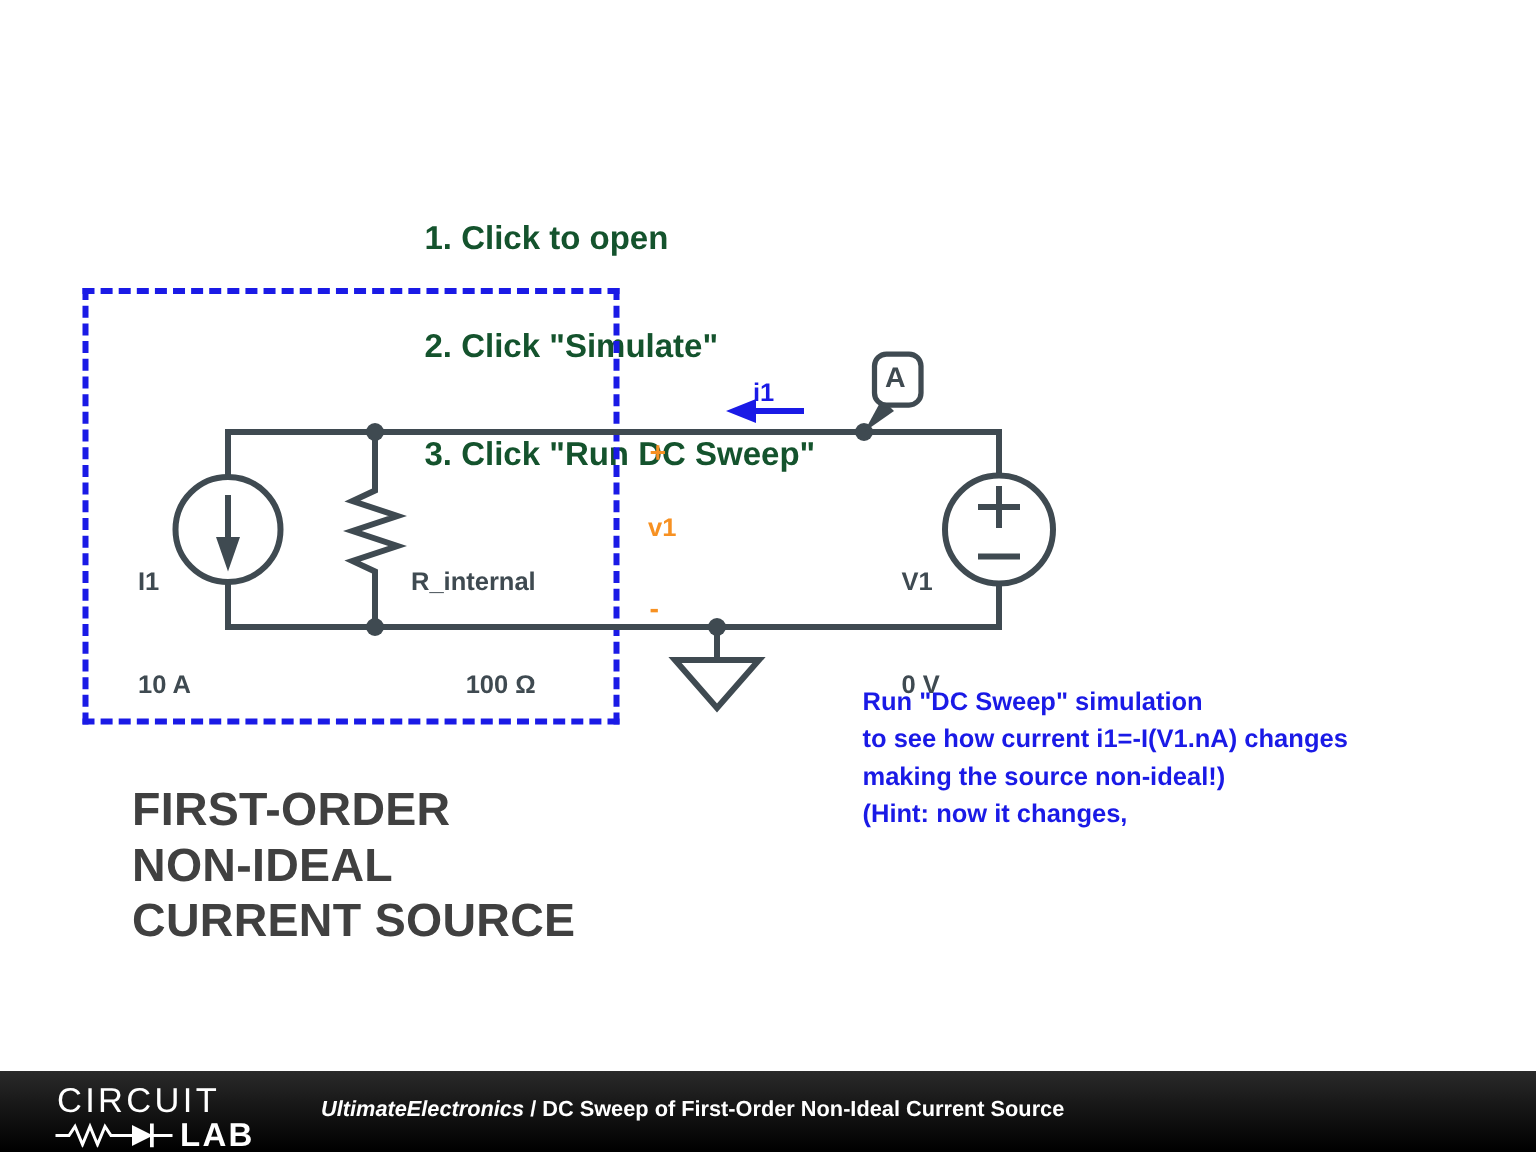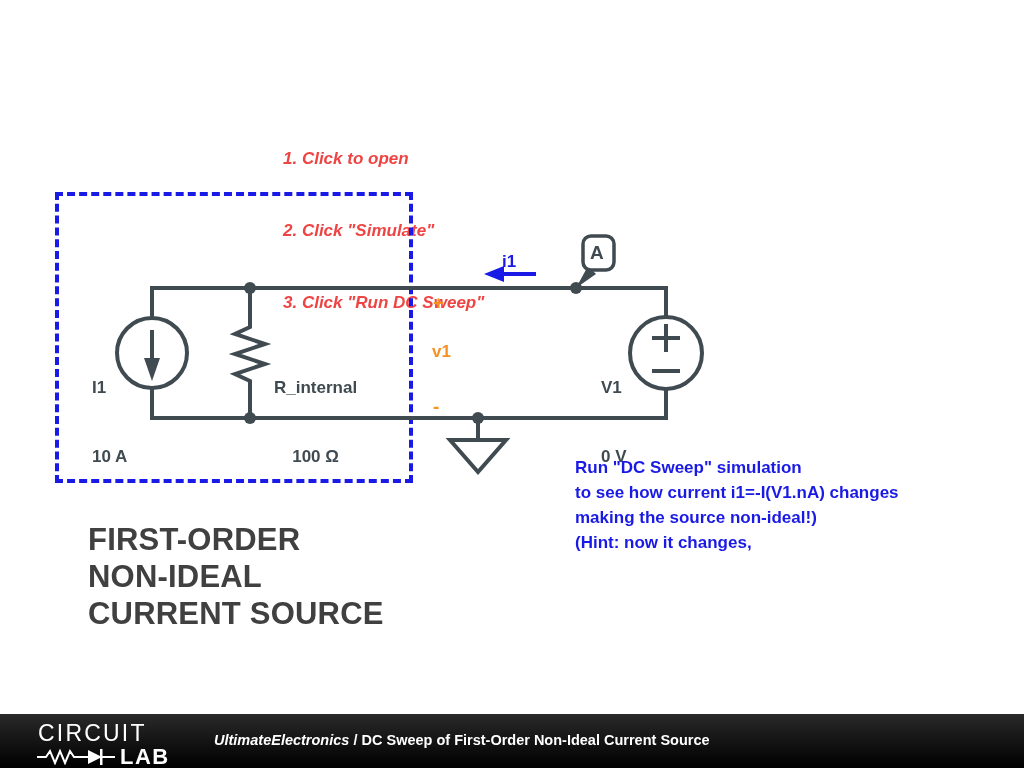--- a/index.html
+++ b/index.html
@@ -20,26 +20,25 @@
     position: absolute;
     left: 0; top: 0;
     width: 1024px;
     height: 768px;
   }
   
   .instructions {
     position: absolute;
     left: 283px;
     top: 99px;
-    color: #ef4444;
-    font-size: 17px;
+    color: #14532d;
+    font-size: 22px;
     font-weight: bold;
     line-height: 24px;
     white-space: pre;
-    font-style: italic;
   }
   .instructions div { white-space: pre; }
 
   
   .dashed-box {
     position: absolute;
     left: 55px;
     top: 192px;
     width: 358px;
     height: 291px;
@@ -60,21 +59,21 @@
   
   .comp-label {
     position: absolute;
     color: #3f4a51;
     font-size: 17px;
     font-weight: bold;
     line-height: 23px;
     white-space: pre;
   }
   .lbl-i1 { left: 92px;  top: 330px; text-align: left; }
-  .lbl-r  { left: 274px; top: 330px; text-align: center; }
+  .lbl-r  { left: 274px; top: 330px; text-align: right; }
   .lbl-v1 { left: 601px; top: 330px; text-align: left; }
 
   
   .probe-i1 {
     position: absolute;
     left: 502px;
     top: 252px;
     color: #1a1ae6;
     font-size: 17px;
     font-weight: bold;

